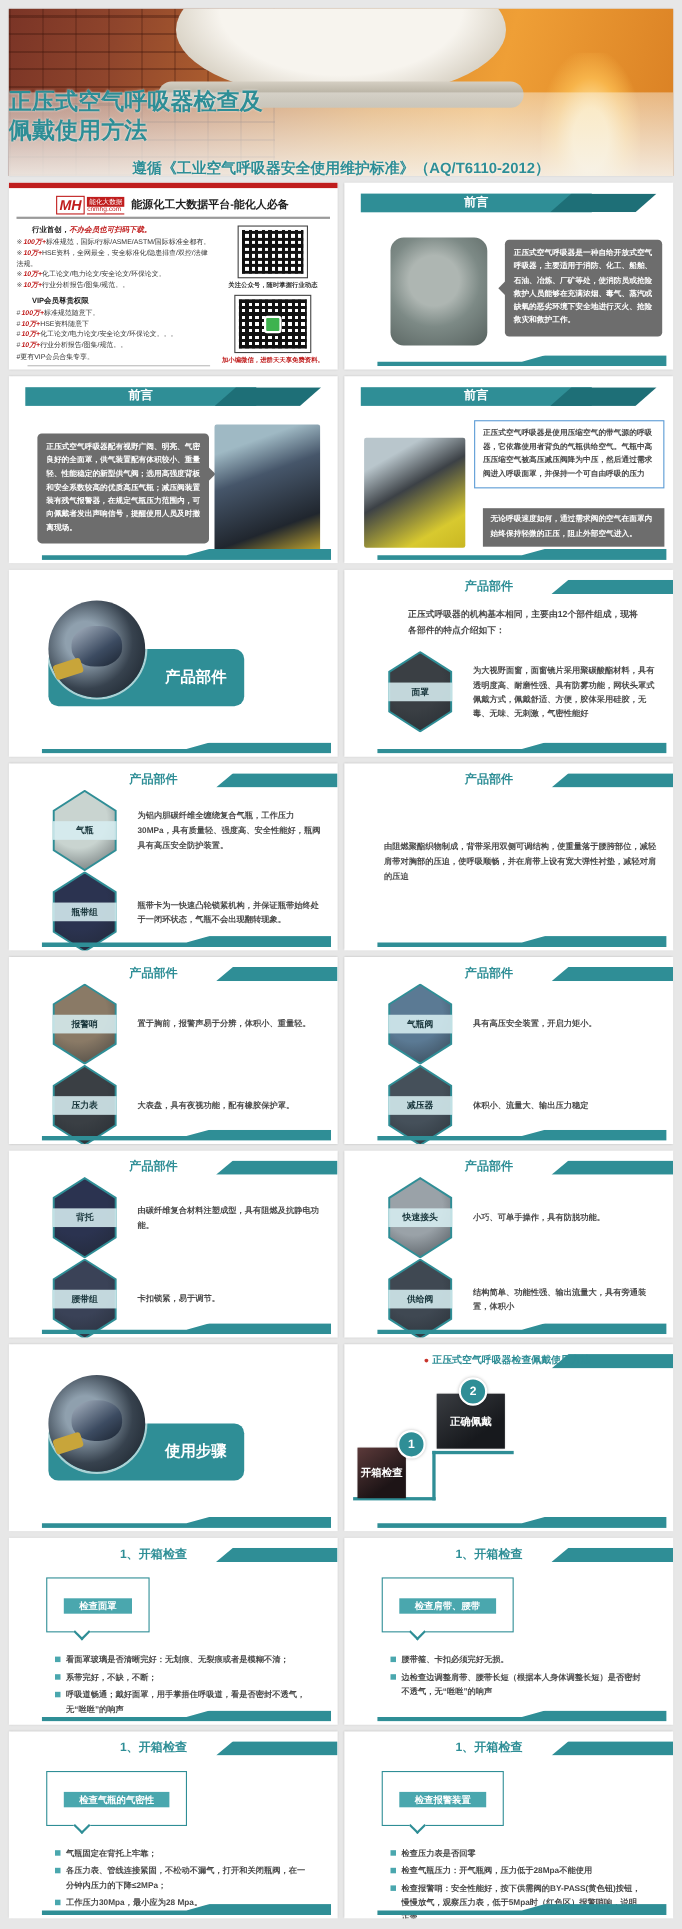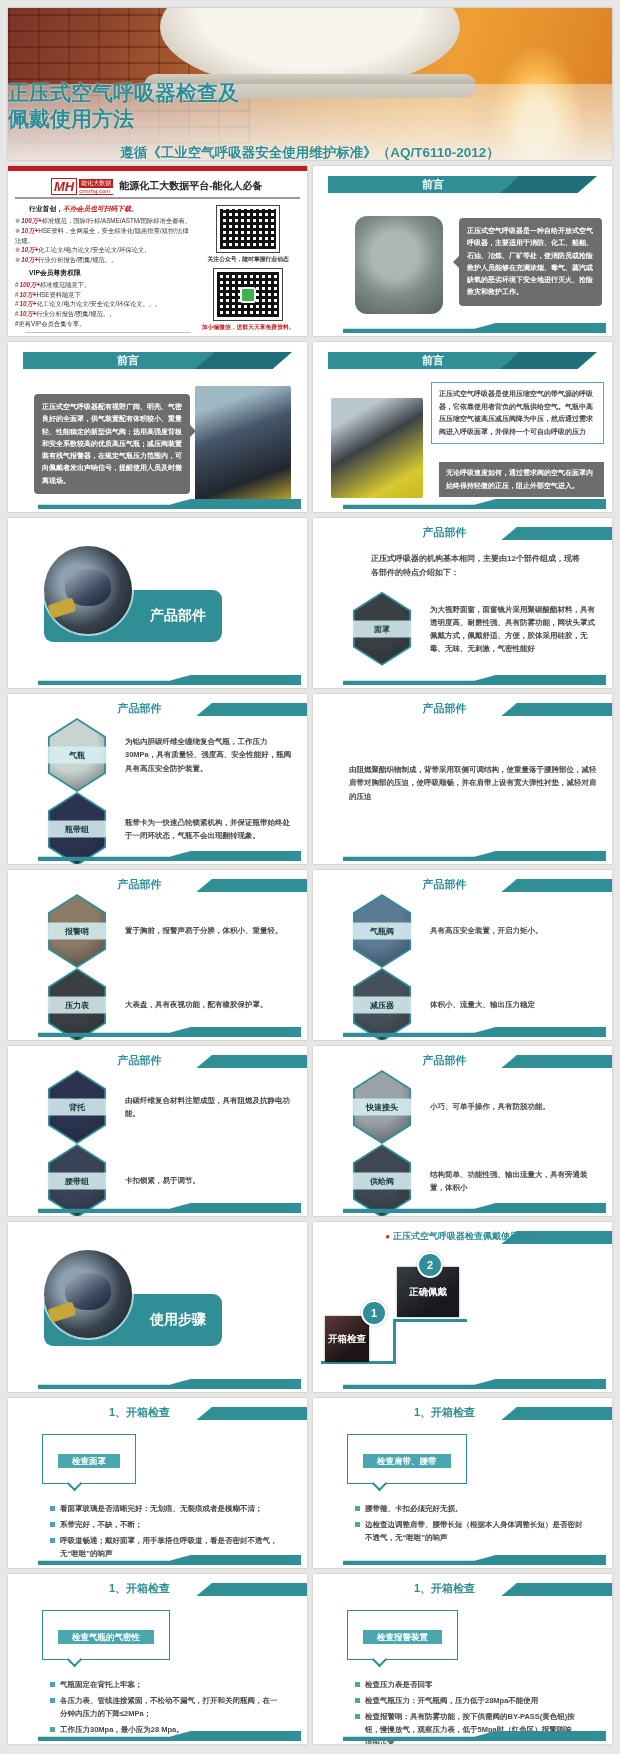--- a/index.html
+++ b/index.html
@@ -425,19 +425,19 @@
   <span class="header-text">1、开箱检查</span>
   <span class="header-ribbon"></span>
         </div>
     <div class="tag-box">
       <span class="tag-pill">检查报警装置</span>
       <span class="tag-arrow"></span>
     </div>
     <ul class="bullets">
       <li>检查压力表是否回零</li>
           <li>检查气瓶压力：开气瓶阀，压力低于28Mpa不能使用</li>
-          <li>检查报警哨：具有防雾功能，按下供需阀的BY-PASS(黄色钮)按钮，慢慢放气，观察压力表，低于5Mpa时（红色区）报警哨响，说明正常</li>
+          <li>检查报警哨：安全性能好，按下供需阀的BY-PASS(黄色钮)按钮，慢慢放气，观察压力表，低于5Mpa时（红色区）报警哨响，说明正常</li>
           <li>如果报警哨不发声或不在规定范围内，必须维修才能使用，因佩戴好后，无法检测气瓶压力是否够用，靠报警器哨声提醒气瓶压力大小。</li>
     </ul>
         <div class="bottom-strip"></div>
       </div>
     </div>
 </div>
 
 </body></html>

